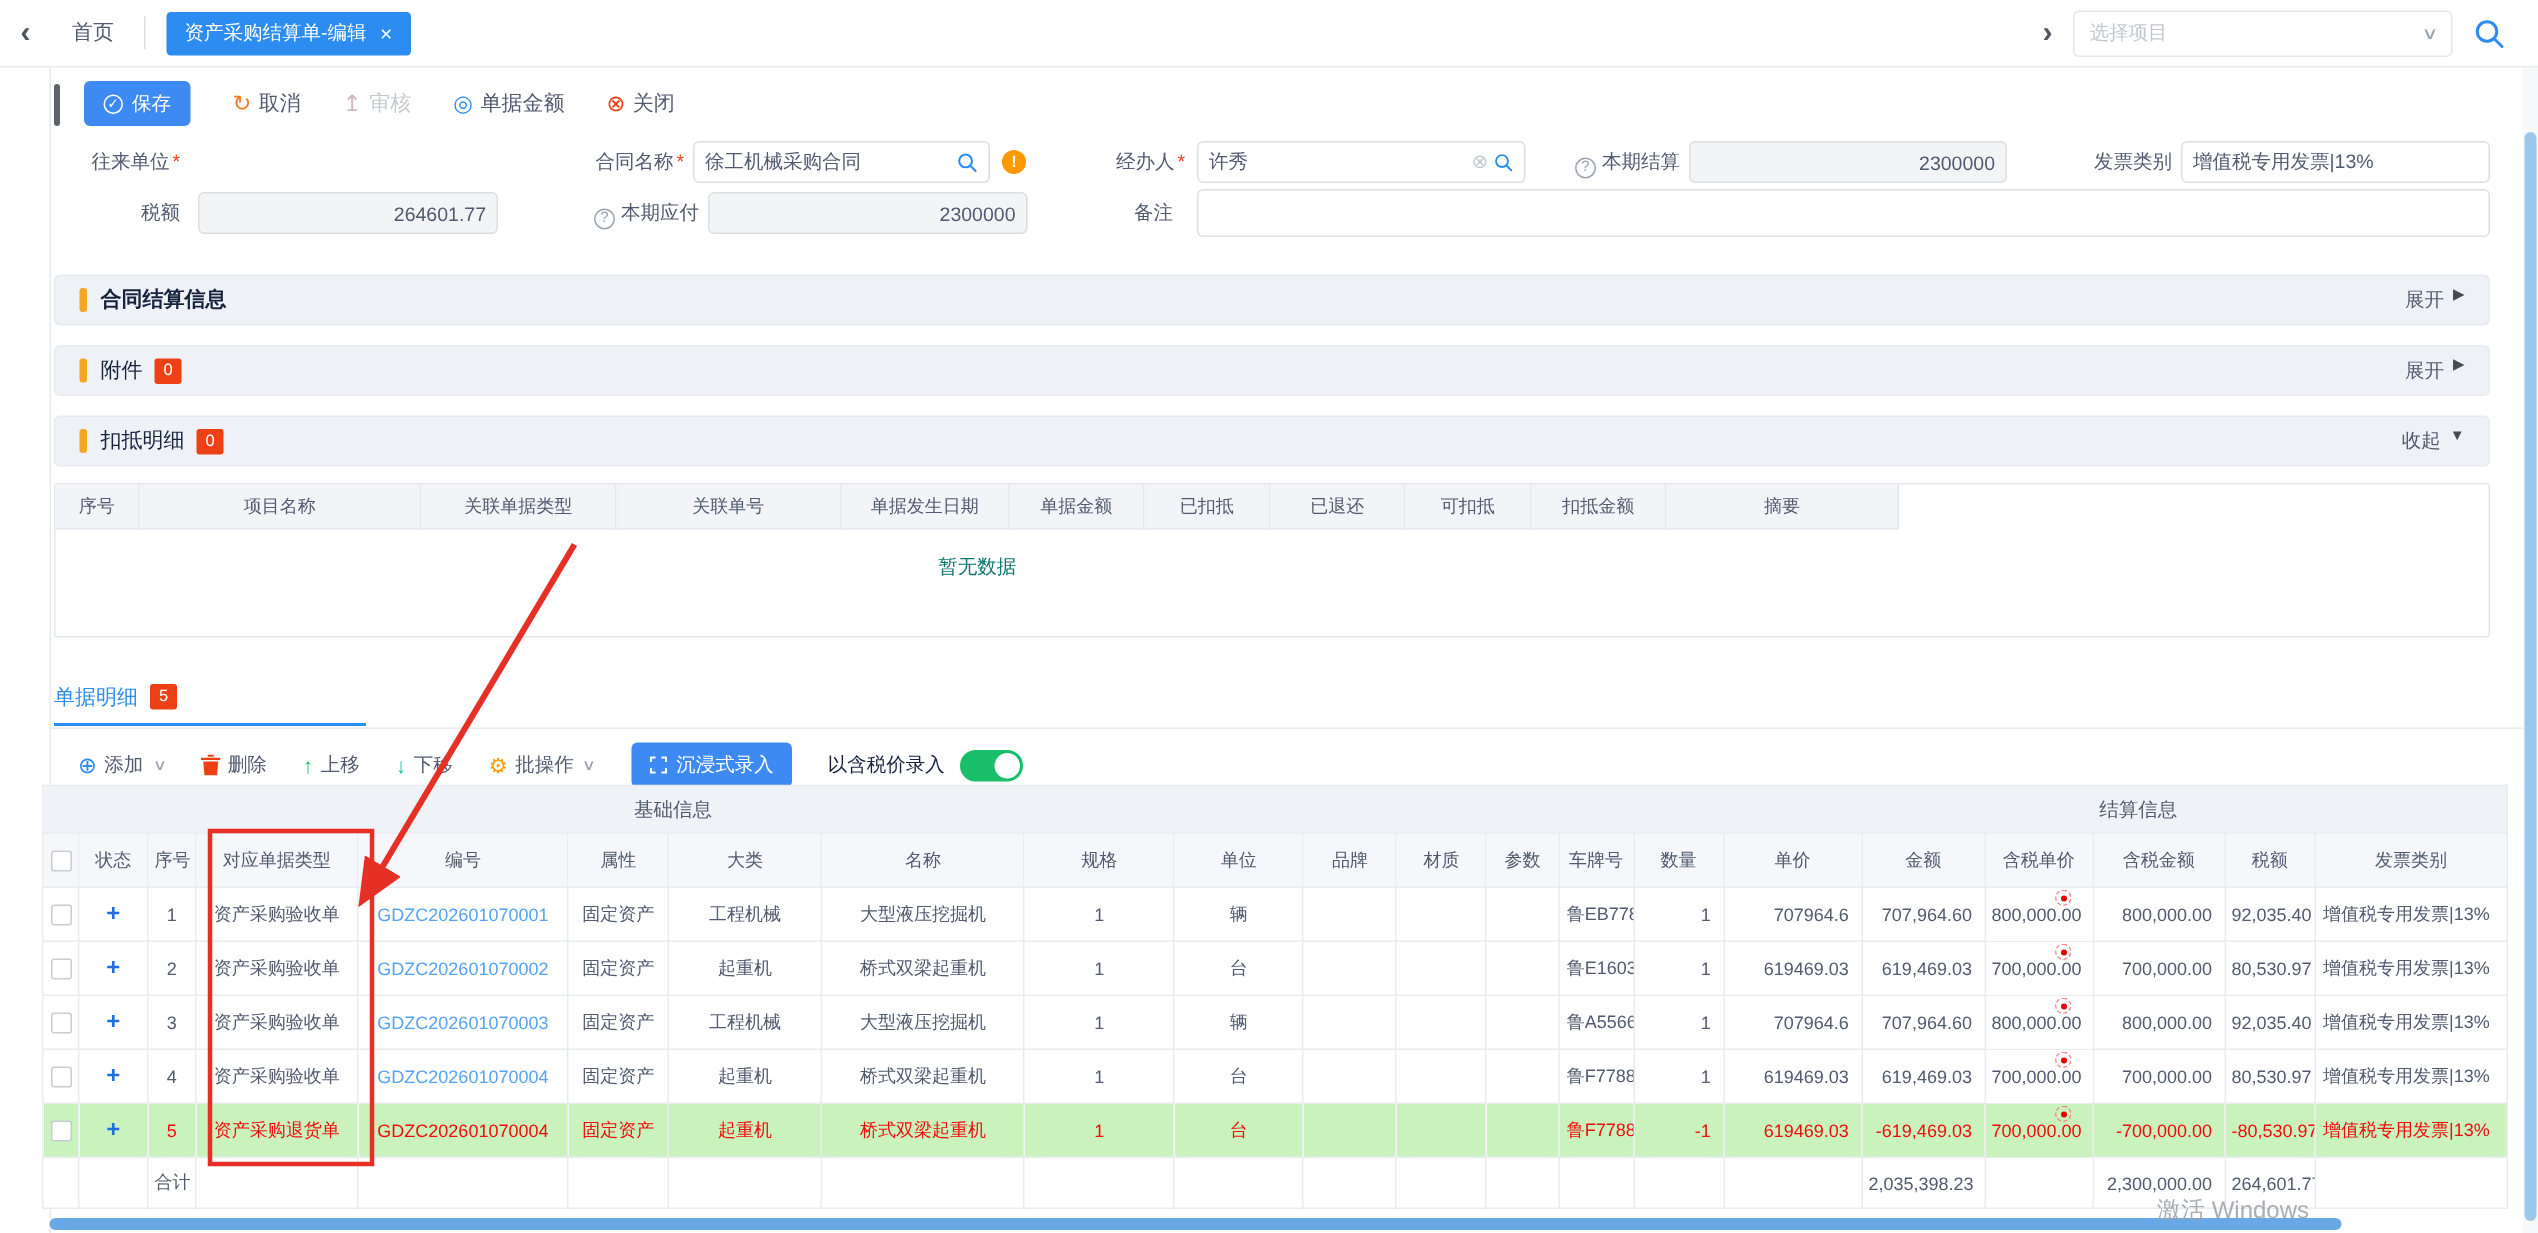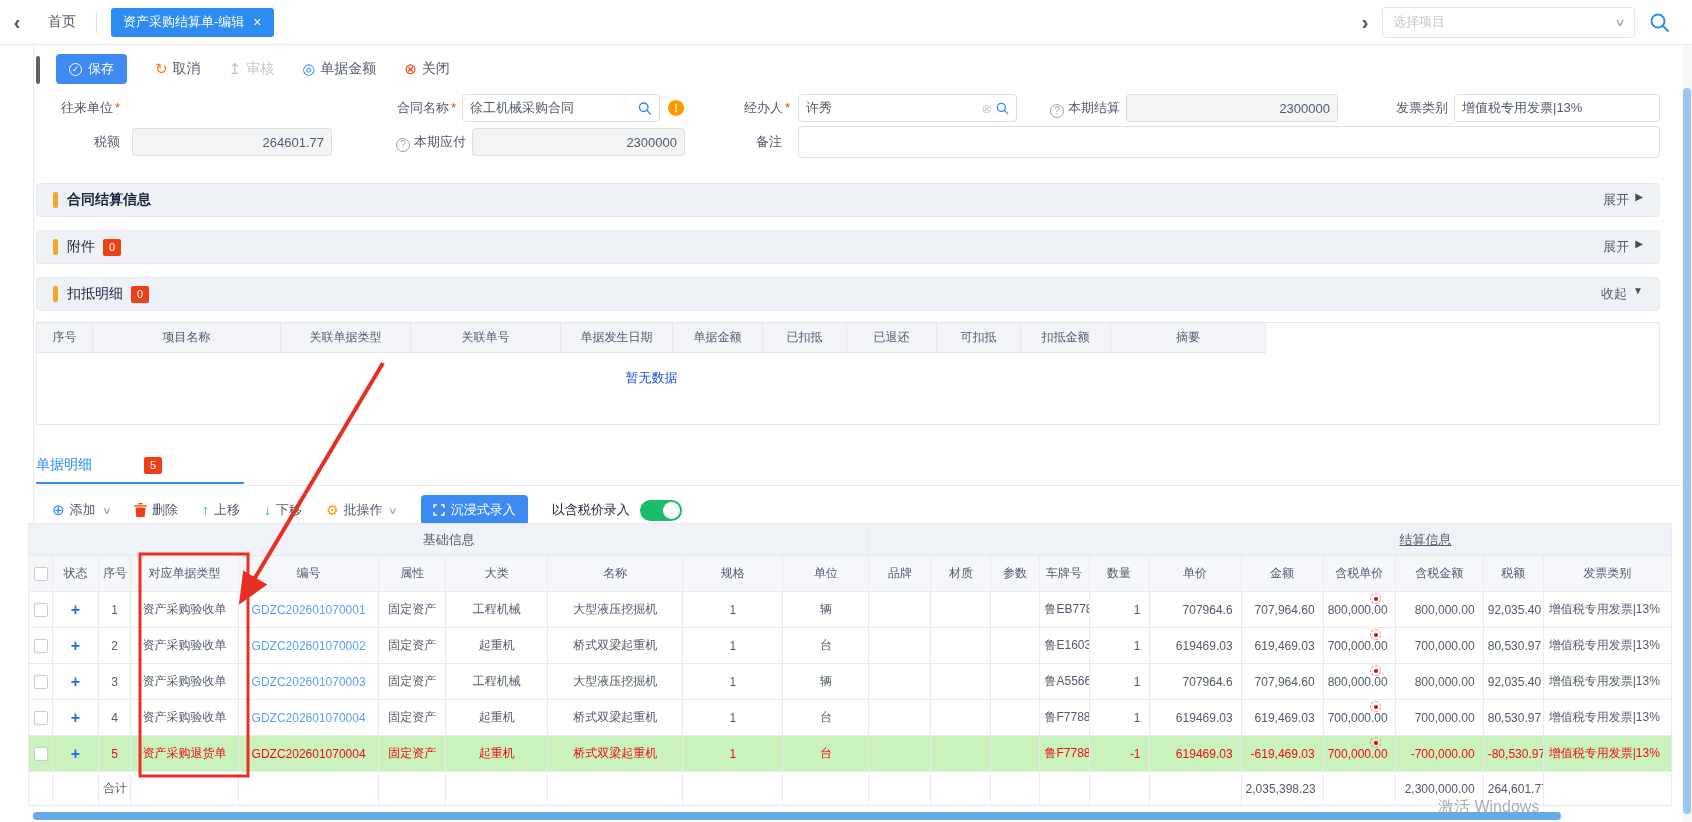--- a/index.html
+++ b/index.html
@@ -63,24 +63,24 @@
            height:17px; line-height:17px; text-align:center; padding:0 4px; margin-left:8px; display:inline-block; }
   .sec-toggle { margin-left:auto; font-size:13px; color:#515a6e; cursor:pointer; display:flex; align-items:flex-start; gap:6px; }
   .sec-toggle .tri { font-size:10px; color:#444b55; }
 
   
   .ded-wrap { position:absolute; left:36px; top:322px; width:1624px; height:103px; background:#fff;
               border:1px solid #e4e7ec; border-radius:2px; }
   .ded-head { display:flex; height:30px; }
   .ded-head .dh { background:#f2f4f8; border-right:1px solid #e4e7ec; border-bottom:1px solid #e4e7ec;
                   font-size:12px; color:#515a6e; display:flex; align-items:center; justify-content:center; }
-  .ded-empty { position:absolute; left:0; top:46px; width:1229px; text-align:center; color:#1d4ed8; font-size:13px; }
-
-  
-  .detail-tab { position:absolute; left:36px; top:456px; display:flex; align-items:center; cursor:pointer;gap:44px; }
+  .ded-empty { position:absolute; left:0; top:46px; width:1229px; text-align:center; color:#0f766e; font-size:13px; }
+
+  
+  .detail-tab { position:absolute; left:36px; top:456px; display:flex; cursor:pointer; }
   .detail-tab .lbl { color:var(--accent,#2d8cf0); font-size:14px; }
   .tab-underline { position:absolute; left:36px; top:482px; width:208px; height:2px; background:var(--accent,#2d8cf0); }
   .tab-divider { position:absolute; left:33px; right:10px; top:485px; height:1px; background:#e8eaec; }
 
   
   .dtoolbar { position:absolute; left:52px; top:495px; height:30px; display:flex; align-items:center; gap:24px; }
   .dtb { display:flex; align-items:center; gap:5px; font-size:13px; color:#515a6e; cursor:pointer; background:none; border:none; }
   .dtb .chev { font-size:10px; color:#9aa3b2; transform:scaleX(1.3); margin-left:2px; }
   .ic-add { color:var(--accent,#2d8cf0); font-size:15px; }
   .ic-up { color:#19be6b; font-size:14px; font-weight:700; }
@@ -105,21 +105,21 @@
   .grid .c-clip { text-align:left; padding-left:5px; }
   .grid .link { color:#57a3f3; cursor:pointer; }
   .grid .plus { color:#1d6fe0; font-weight:700; font-size:16px; cursor:pointer; }
   .cb { display:inline-block; width:14px; height:14px; border:1px solid #c8cdd4; border-radius:2px; background:#fff; cursor:pointer; vertical-align:middle; }
   .grid tr.return-row td { background:var(--ret-bg,#c9f2bd); color:var(--ret-tx,#f20d0d); }
   .grid tr.return-row td .link { color:var(--ret-tx,#f20d0d); }
   .grid tr.totals-row td { height:34px; background:#fff; border-color:#e9ebef; }
   .redmark { position:absolute; top:1px; right:14px; width:11px; height:11px; border:1px dashed #f08a8a;
              border-radius:50%; }
   .redmark::after { content:""; position:absolute; left:3px; top:3px; width:4px; height:4px; border-radius:50%; background:#e60000; }
-  .group2-th { text-align:left !important; padding-left:530px !important;text-decoration:underline; }
+  .group2-th { text-align:left !important; padding-left:530px !important; }
   .group1-th { text-align:center; }
 
   
   .hscroll { position:absolute; left:33px; top:812px; width:1528px; height:8px; background:#66a9e6; border-radius:4px; cursor:pointer; }
   .vtrack { position:absolute; left:1682px; top:45px; bottom:0; width:10px; background:#f7f8fa; }
   .vthumb { position:absolute; left:1683px; top:88px; width:8px; height:726px; background:#9cc6ec; border-radius:4px; cursor:pointer; }
   .watermark { position:absolute; left:1438px; top:797px; font-size:16px; color:#9aa0a8; opacity:.85; }
   .anno { position:absolute; left:0; top:0; z-index:40; pointer-events:none; }
 </style>
 </head>

